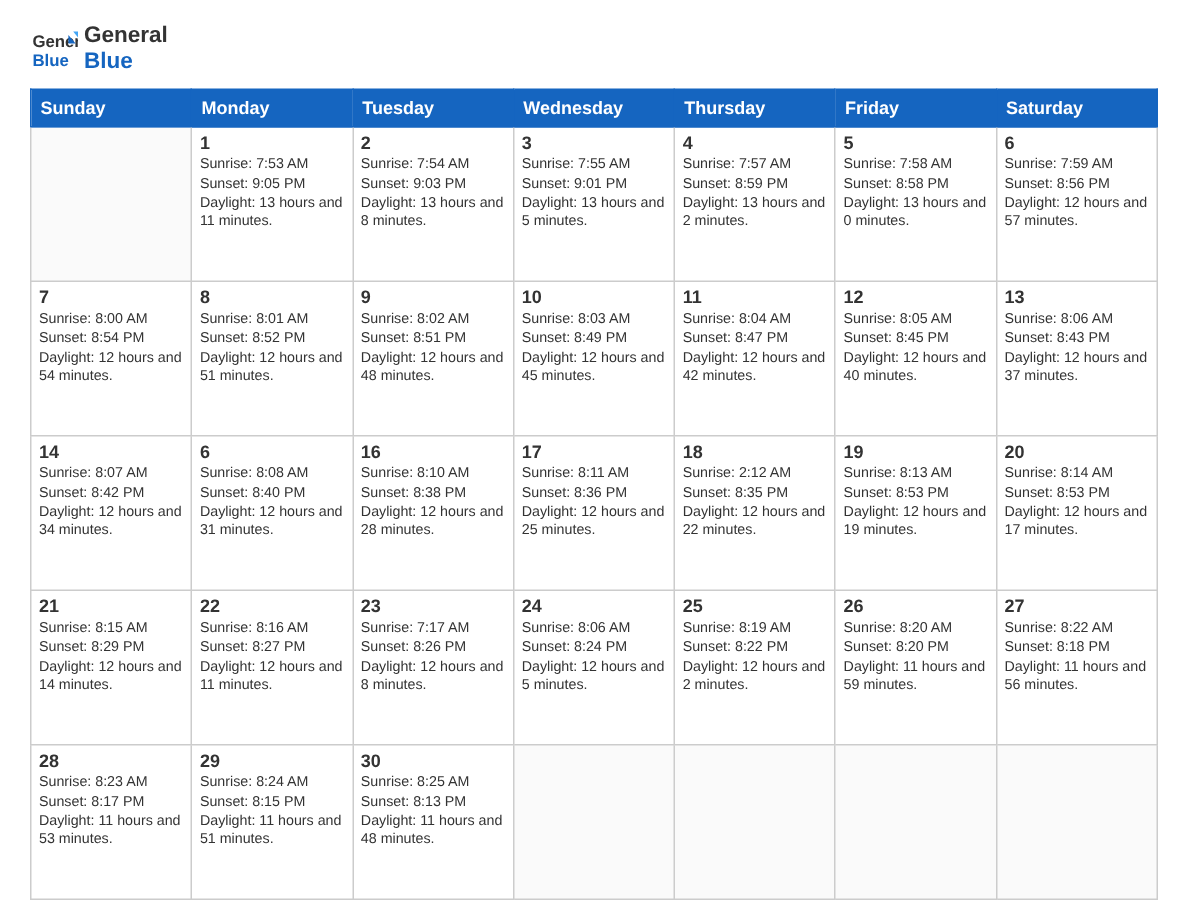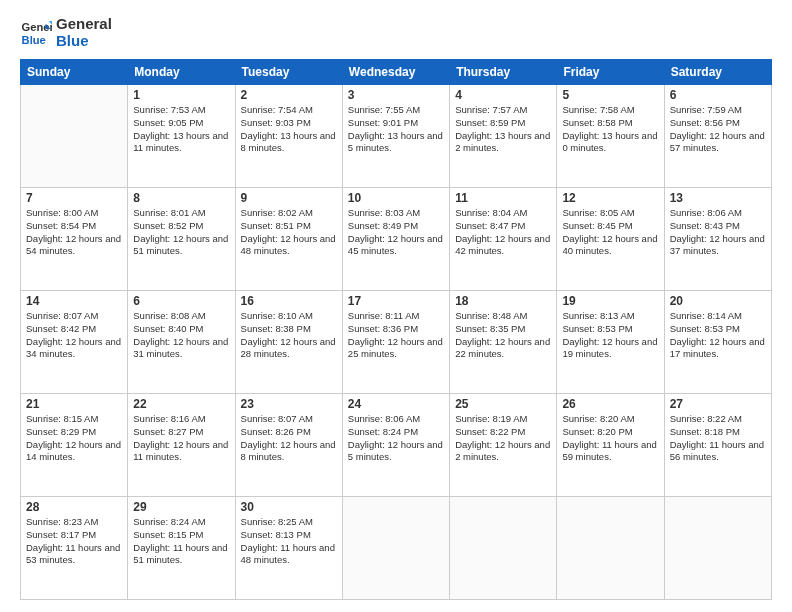--- a/index.html
+++ b/index.html
@@ -238,21 +238,21 @@
           </td>
           <td>
             <span class="day-num">17</span>
             <div class="day-info">Sunrise: 8:11 AM
 Sunset: 8:36 PM
 Daylight: 12 hours
 and 25 minutes.</div>
           </td>
           <td>
             <span class="day-num">18</span>
-            <div class="day-info">Sunrise: 8:48 AM
+            <div class="day-info">Sunrise: 2:12 AM
 Sunset: 8:35 PM
 Daylight: 12 hours
 and 22 minutes.</div>
           </td>
           <td>
             <span class="day-num">19</span>
             <div class="day-info">Sunrise: 8:13 AM
 Sunset: 8:53 PM
 Daylight: 12 hours
 and 19 minutes.</div>
@@ -275,21 +275,21 @@
           </td>
           <td>
             <span class="day-num">22</span>
             <div class="day-info">Sunrise: 8:16 AM
 Sunset: 8:27 PM
 Daylight: 12 hours
 and 11 minutes.</div>
           </td>
           <td>
             <span class="day-num">23</span>
-            <div class="day-info">Sunrise: 8:07 AM
+            <div class="day-info">Sunrise: 7:17 AM
 Sunset: 8:26 PM
 Daylight: 12 hours
 and 8 minutes.</div>
           </td>
           <td>
             <span class="day-num">24</span>
             <div class="day-info">Sunrise: 8:06 AM
 Sunset: 8:24 PM
 Daylight: 12 hours
 and 5 minutes.</div>

